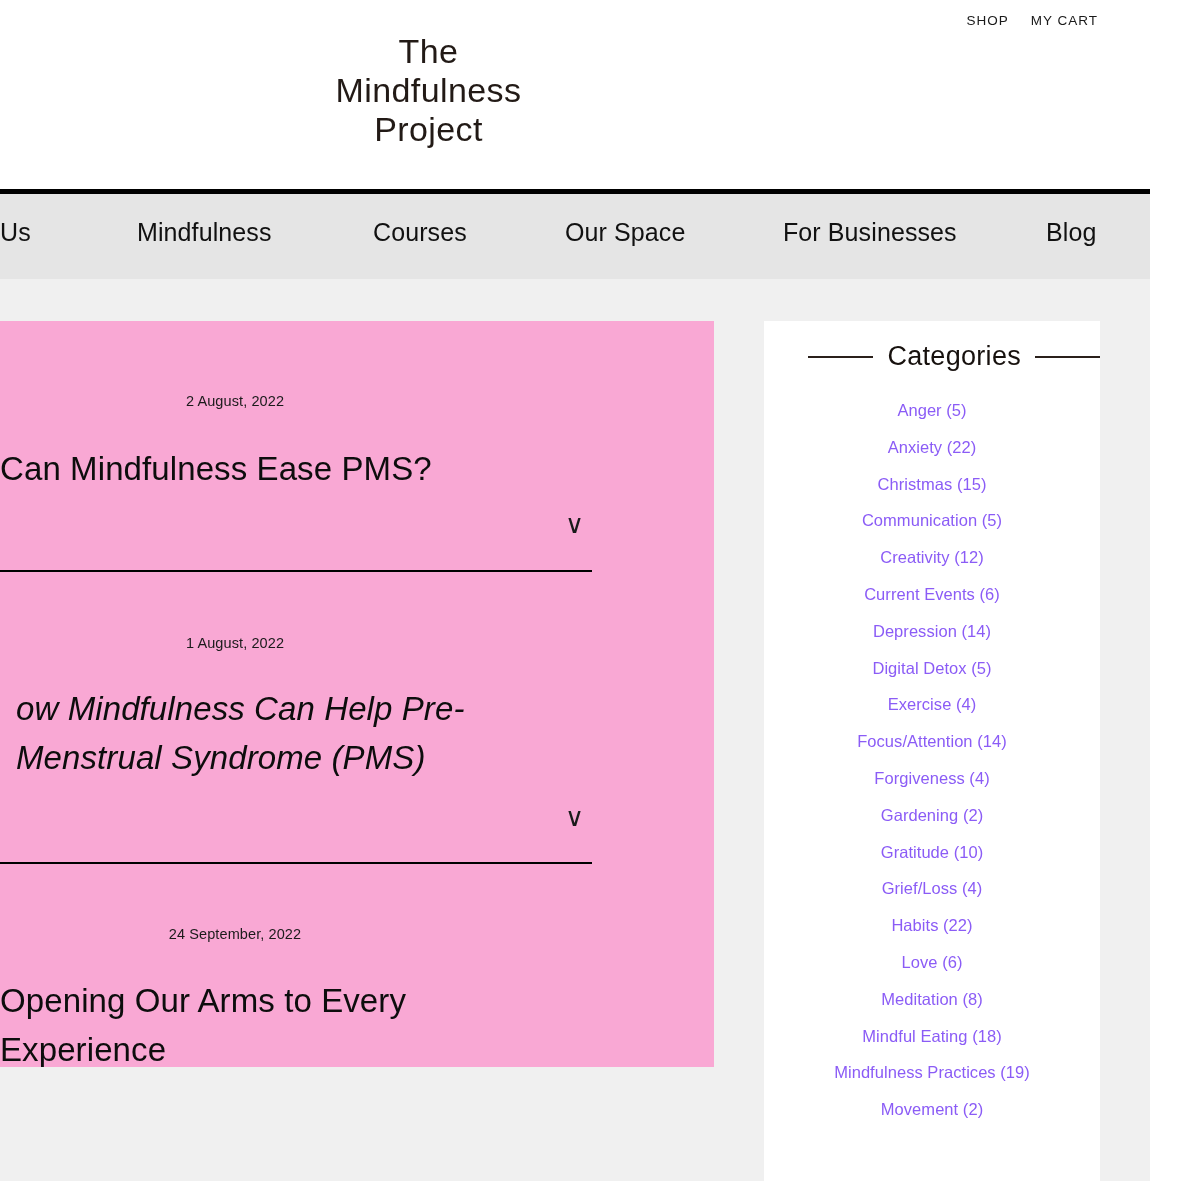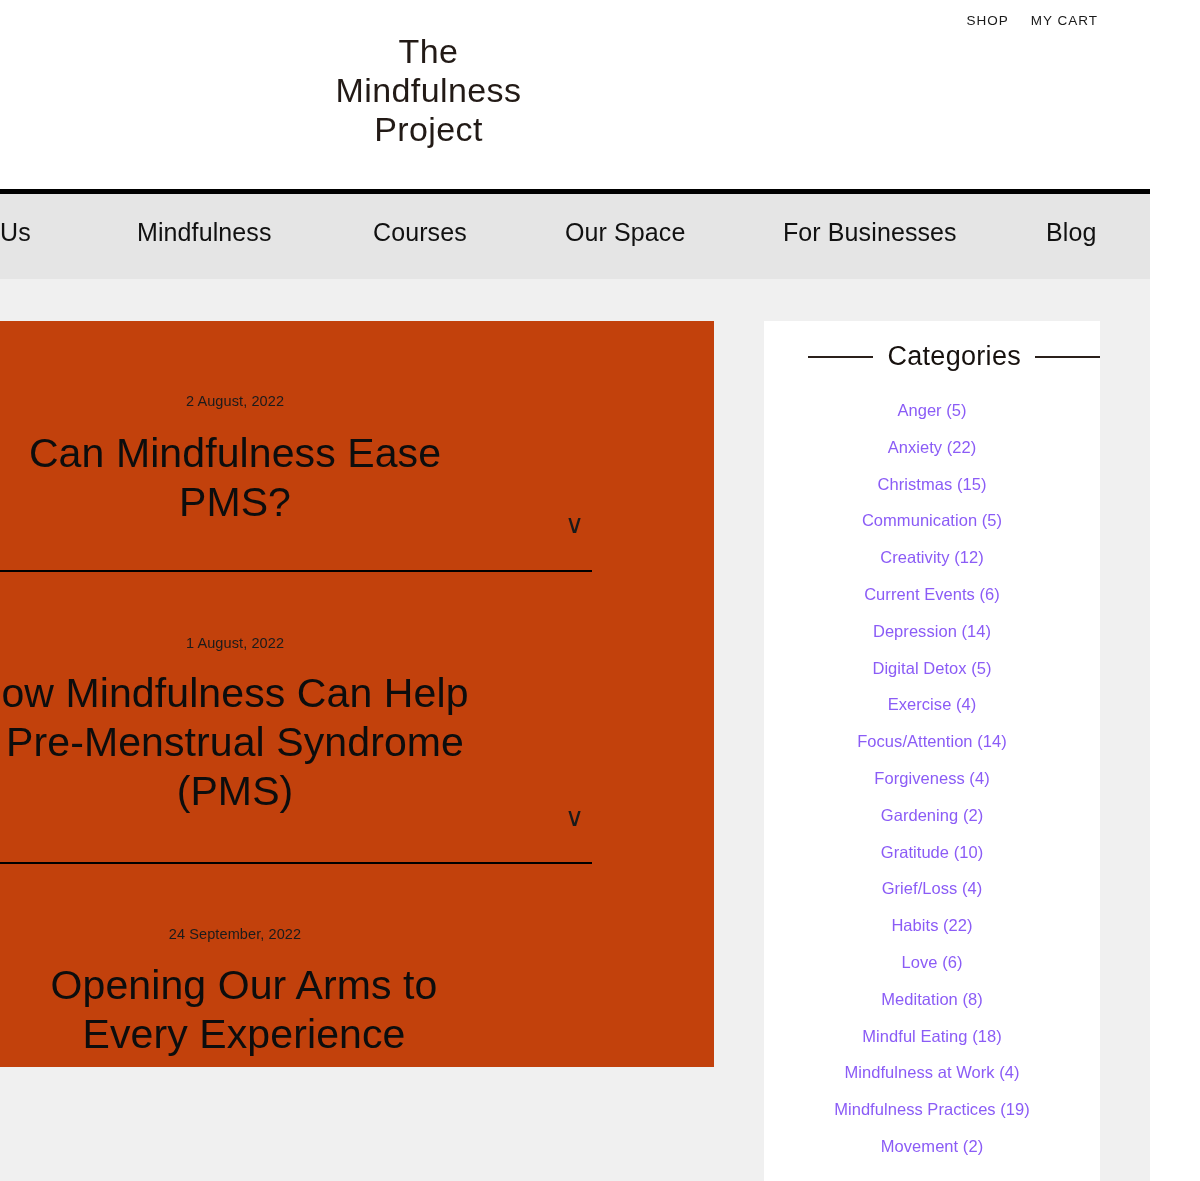--- a/index.html
+++ b/index.html
@@ -104,45 +104,46 @@
     background: #f0f0f0;
   }
 
   
   .posts-card {
     position: absolute;
     top: 321px;
     left: 0;
     width: 714px;
     height: 746px;
-    background: #c2410c;
+    background: #f9a8d4;
     overflow: hidden;
   }
   .post {
     position: relative;
     width: 714px;
     padding-top: 0;
   }
   .post-date {
     font-size: 14.5px;
     font-weight: 400;
     color: #1b1b1b;
     text-align: center;
     width: 470px;
     margin-left: 0;
     letter-spacing: 0.1px;
   }
   .post-title {
-    font-size: 41px;
+    font-size: 33px;
     line-height: 49px;
     font-weight: 300;
     color: #0d0d0d;
-    text-align: center;
+    text-align: left;
     width: 470px;
     letter-spacing: 0.1px;
+    margin-top: 15px;
   }
   .post-chevron {
     position: absolute;
     font-size: 26px;
     font-weight: 300;
     line-height: 1;
     color: #1a1a1a;
     left: 565px;
   }
   .post-divider {
@@ -154,27 +155,27 @@
   }
 
   
   .p1 .post-date  { position: absolute; top: 72px; left: 0; }
   .p1 .post-title { position: absolute; top: 108px; left: 0; }
   .p1 .post-chevron { top: 190px; }
   .p1 .post-divider { top: 249px; }
 
   
   .p2 .post-date  { position: absolute; top: 314px; left: 0; }
-  .p2 .post-title { position: absolute; top: 348px; left: 0; }
+  .p2 .post-title { position: absolute; top: 348px; left: 16px; font-style: italic; }
   .p2 .post-chevron { top: 483px; }
   .p2 .post-divider { top: 541px; }
 
   
   .p3 .post-date  { position: absolute; top: 605px; left: 0; }
-  .p3 .post-title { position: absolute; top: 640px; left: 9px; }
+  .p3 .post-title { position: absolute; top: 640px; left: 0; }
   .p3 .post-chevron { top: 772px; }
   .p3 .post-divider { top: 831px; }
 
   
   .sidebar-card {
     position: absolute;
     top: 321px;
     left: 764px;
     width: 336px;
     height: 860px;
@@ -289,19 +290,18 @@
         <li class="cat-item"><a href="#">Exercise (4)</a></li>
         <li class="cat-item"><a href="#">Focus/Attention (14)</a></li>
         <li class="cat-item"><a href="#">Forgiveness (4)</a></li>
         <li class="cat-item"><a href="#">Gardening (2)</a></li>
         <li class="cat-item"><a href="#">Gratitude (10)</a></li>
         <li class="cat-item"><a href="#">Grief/Loss (4)</a></li>
         <li class="cat-item"><a href="#">Habits (22)</a></li>
         <li class="cat-item"><a href="#">Love (6)</a></li>
         <li class="cat-item"><a href="#">Meditation (8)</a></li>
         <li class="cat-item"><a href="#">Mindful Eating (18)</a></li>
-        <li class="cat-item"><a href="#">Mindfulness at Work (4)</a></li>
         <li class="cat-item"><a href="#">Mindfulness Practices (19)</a></li>
         <li class="cat-item"><a href="#">Movement (2)</a></li>
       </ul>
   </aside>
 
 </div>
 
 </body></html>

